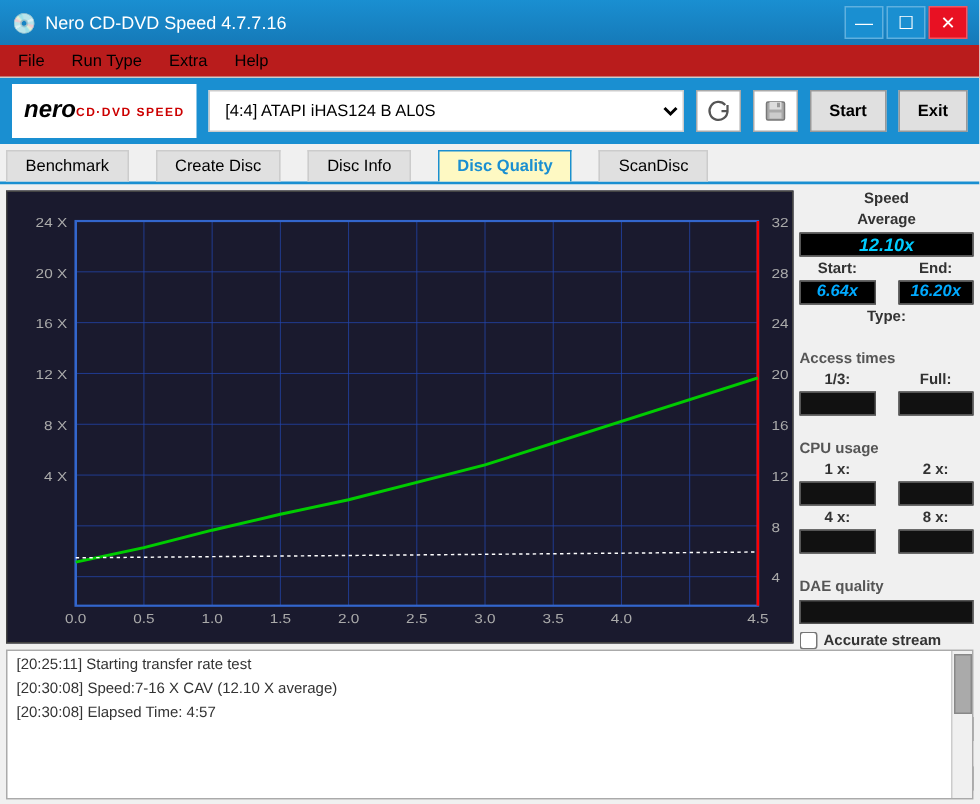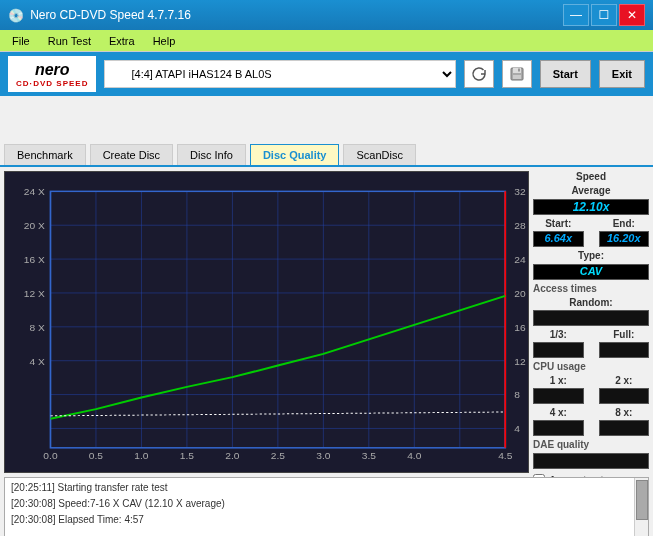--- a/index.html
+++ b/index.html
@@ -23,21 +23,21 @@
       background: #1a8fd1;
       border: 1px solid rgba(255,255,255,0.3);
       color: white;
       display: flex; align-items: center; justify-content: center;
       cursor: pointer; font-size: 12px;
     }
     .title-btn.close { background: #e81123; }
 
     
     .menu-bar {
-      background: #bef264;
+      background: #b91c1c;
       height: 22px;
       display: flex;
       align-items: center;
       padding: 0 4px;
       border-bottom: 1px solid #ccc;
       gap: 2px;
     }
     .menu-item {
       padding: 2px 8px;
       cursor: pointer;
@@ -50,33 +50,33 @@
       background: #1a8fd1;
       height: 44px;
       display: flex;
       align-items: center;
       padding: 4px 8px;
       gap: 8px;
     }
     .logo-area {
       background: white;
       padding: 2px 8px;
-      display: flex; flex-direction: column;
+      display: flex; flex-direction: row;
       align-items: center;
       height: 36px;
       justify-content: center;
     }
     .logo-nero { font-size: 16px; font-weight: bold; color: #000; font-style: italic; }
     .logo-sub { font-size: 8px; color: #cc0000; font-weight: bold; letter-spacing: 1px; text-align: right; }
     .drive-select {
       flex: 1;
       height: 28px;
       border: 1px solid #ccc;
       background: white;
-      padding: 0 22px;
+      padding: 0 6px;
       font-size: 11px;
     }
     .toolbar-icon-btn {
       width: 30px; height: 28px;
       background: white;
       border: 1px solid #aaa;
       display: flex; align-items: center; justify-content: center;
       cursor: pointer;
       font-size: 14px;
       color: #333;
@@ -90,22 +90,21 @@
       font-size: 11px;
       font-weight: bold;
     }
 
     
     .tabs {
       display: flex;
       background: #f0f0f0;
       padding: 4px 4px 0 4px;
       border-bottom: 2px solid #1a8fd1;
-      gap: 4px;
-      margin-top: 44px;
+      gap: 18px;
     }
     .tab {
       padding: 4px 12px;
       border: 1px solid #ccc;
       border-bottom: none;
       cursor: pointer;
       background: #e0e0e0;
       font-size: 11px;
     }
     .tab.active {
@@ -160,33 +159,33 @@
     }
     .stat-value.highlight { color: #00ccff; font-size: 12px; }
     .stat-value.type-cav { color: #00ddff; }
     .stat-value.dvdr { color: #ff6600; background: #000; }
     .stat-value.green { color: #00ff00; }
 
     .divider-label {
       font-size: 10px;
       color: #555;
       font-weight: bold;
-      margin-top: 0;
+      margin-top: 14px;
     }
     .checkbox-row {
       display: flex;
       align-items: center;
       gap: 4px;
       margin-top: 2px;
     }
     .checkbox-row input { width: 12px; height: 12px; }
 
     
     .log-area {
-      height: 68px;
+      height: 100px;
       background: white;
       border-top: 2px solid #1a8fd1;
       margin: 0 4px 4px 4px;
       border: 1px solid #aaa;
       overflow: hidden;
       position: relative;
     }
     .log-content {
       padding: 2px 6px;
       font-size: 10px;
@@ -227,21 +226,21 @@
   </div>
   <div class="title-bar-right">
     <div class="title-btn">—</div>
     <div class="title-btn">☐</div>
     <div class="title-btn close">✕</div>
   </div>
 </div>
 
 <div class="menu-bar">
   <div class="menu-item">File</div>
-  <div class="menu-item">Run Test</div>
+  <div class="menu-item">Run Type</div>
   <div class="menu-item">Extra</div>
   <div class="menu-item">Help</div>
 </div>
 
 <div class="toolbar">
   <div class="logo-area">
     <div class="logo-nero">nero</div>
     <div class="logo-sub">CD·DVD SPEED</div>
   </div>
   <select class="drive-select">
@@ -347,29 +346,22 @@
       <div class="panel-column">
         <div class="stat-label">Start:</div>
         <div class="stat-value">6.64x</div>
       </div>
       <div class="panel-column">
         <div class="stat-label">End:</div>
         <div class="stat-value">16.20x</div>
       </div>
     </div>
     <div class="stat-label">Type:</div>
-    <div class="stat-value type-cav">CAV</div>
 
     <div class="divider-label">Access times</div>
-    <div class="panel-section">
-      <div class="panel-column">
-        <div class="stat-label">Random:</div>
-        <div class="stat-value" style="min-height:16px; background:#111;">&nbsp;</div>
-      </div>
-    </div>
     <div class="panel-section">
       <div class="panel-column">
         <div class="stat-label">1/3:</div>
         <div class="stat-value" style="background:#111;">&nbsp;</div>
       </div>
       <div class="panel-column">
         <div class="stat-label">Full:</div>
         <div class="stat-value" style="background:#111;">&nbsp;</div>
       </div>
     </div>

